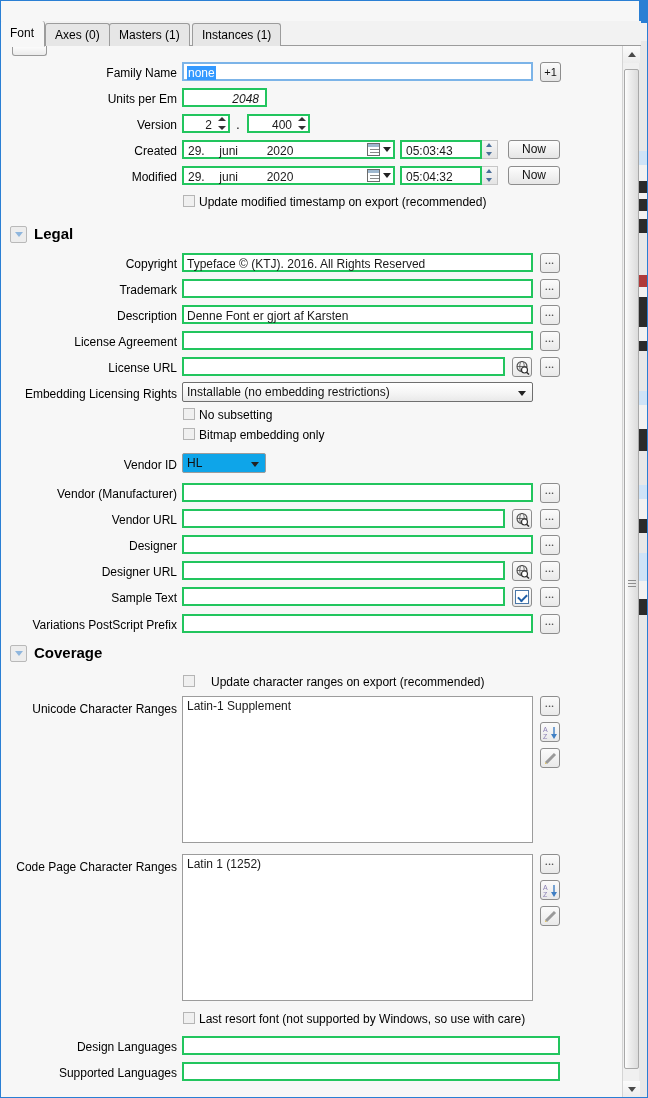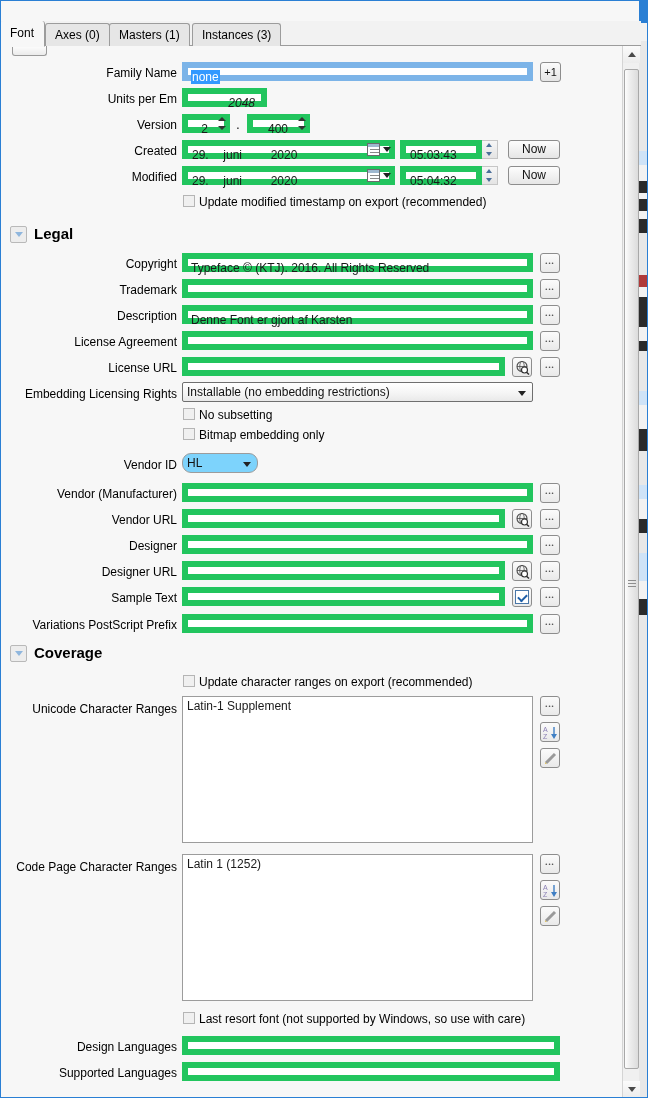--- a/index.html
+++ b/index.html
@@ -115,21 +115,21 @@
     color: #000;
     white-space: nowrap;
     line-height: 14px;
   }
   .lbl-col { right: 446px; width: 270px; }
 
   
   .tf {
     position: absolute;
     background: #ffffff;
-    border: 6px solid #22c55e;
+    border: 2px solid #22c55e;
     font-family: "Liberation Sans", sans-serif;
     font-size: 12px;
     color: #1a1a1a;
     padding: 1px 3px;
     line-height: 16px;
     height: 19px;
     outline: none;
   }
   .tf.focused { border-color: #7cb4e8; }
   .tf.num { text-align: right; padding-right: 6px; }
@@ -362,21 +362,21 @@
     <div class="s-band s-pale" style="top:580px;height:18px;"></div>
     <div class="s-band s-dark" style="top:598px;height:16px;"></div>
     <div class="s-band s-gray" style="top:614px;height:484px;"></div>
   </div>
 
 
   <div class="tabstrip">
     <div class="tab active" style="left:0;width:44px;">Font</div>
     <div class="tab" style="left:44px;">Axes (0)</div>
     <div class="tab" style="left:108px;">Masters (1)</div>
-    <div class="tab" style="left:191px;">Instances (3)</div>
+    <div class="tab" style="left:191px;">Instances (1)</div>
   </div>
 
   <div class="pane">
 
     <div class="partial-btn"></div>
 
     <div class="lbl lbl-col" style="top:20px;">Family Name</div>
     <div class="tf focused" style="left:181px;top:16px;width:351px;"><span class="sel-text">none</span></div>
     <div class="btn-plus1" style="left:539px;top:16px;">+1</div>
 
@@ -497,21 +497,21 @@
       <span class="arrow"></span>
     </div>
 
     <div class="cb" style="left:182px;top:362px;"></div>
     <div class="cb-lbl" style="left:198px;top:362px;">No subsetting</div>
 
     <div class="cb" style="left:182px;top:382px;"></div>
     <div class="cb-lbl" style="left:198px;top:382px;">Bitmap embedding only</div>
 
     <div class="lbl lbl-col" style="top:412px;">Vendor ID</div>
-    <div class="dd" style="left:181px;top:407px;width:76px;border-color:#9c9c9c;background:#7dd3fc;border-radius:9px;">
+    <div class="dd" style="left:181px;top:407px;width:84px;border-color:#9c9c9c;background:#0ea5e9;">
       <span>HL</span>
       <span class="arrow"></span>
     </div>
 
     <div class="lbl lbl-col" style="top:441px;">Vendor (Manufacturer)</div>
     <div class="tf" style="left:181px;top:437px;width:351px;"></div>
     <div class="btn-ellipsis" style="left:539px;top:437px;"></div>
 
     <div class="lbl lbl-col" style="top:467px;">Vendor URL</div>
     <div class="tf" style="left:181px;top:463px;width:323px;"></div>
@@ -559,21 +559,21 @@
     <div class="btn-ellipsis" style="left:539px;top:568px;"></div>
 
     <div class="sect" style="top:597px;">
       <div class="twisty">
           <span class="v"></span>
         </div>
       <div class="stitle">Coverage</div>
     </div>
 
     <div class="cb" style="left:182px;top:629px;"></div>
-    <div class="cb-lbl" style="left:198px;top:629px;">Update character ranges on export (recommended)</div>
+    <div class="cb-lbl" style="left:210px;top:629px;">Update character ranges on export (recommended)</div>
 
     <div class="lbl lbl-col" style="top:656px;">Unicode Character Ranges</div>
     <div class="listbox" style="left:181px;top:650px;width:351px;height:147px;">
       <div>Latin-1 Supplement</div>
     </div>
     <div class="btn-ellipsis" style="left:539px;top:650px;"></div>
     <div class="btn-sq" style="left:539px;top:676px;">
       <svg class="icon-sort" width="15" height="15" viewBox="0 0 15 15">
         <text x="0" y="7" font-size="7" fill="#8a7fb5" font-family="Liberation Sans, sans-serif">A</text>
         <text x="0" y="14" font-size="7" fill="#8a7fb5" font-family="Liberation Sans, sans-serif">Z</text>

